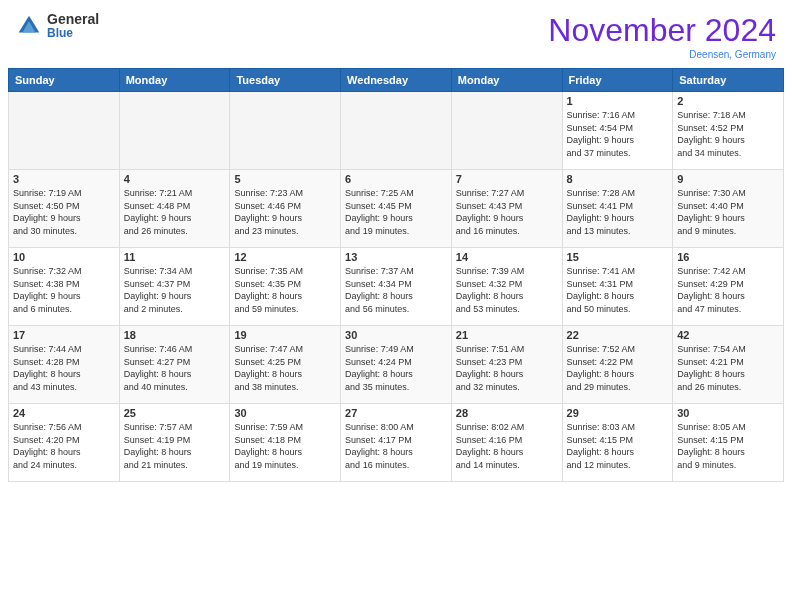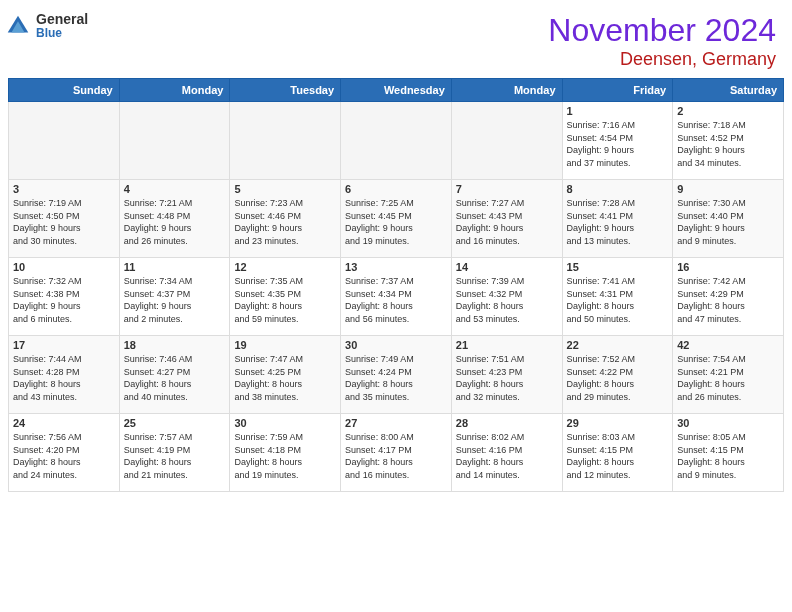--- a/index.html
+++ b/index.html
@@ -1,34 +1,34 @@
 <!DOCTYPE html>
 <html><head>
   <meta charset="utf-8">
   <style>
     * { box-sizing: border-box; margin: 0; padding: 0; }
     body { font-family: Arial, sans-serif; background: #fff; width: 792px; height: 612px; overflow: hidden; }
     
     .page { width: 792px; height: 612px; background: #fff; }
     
-    .header { display: flex; justify-content: space-between; align-items: flex-start; padding: 12px 16px 8px 4px; gap: 28px; }
+    .header { display: flex; justify-content: space-between; align-items: flex-start; padding: 12px 16px 8px 15px; gap: 28px; }
     
     .logo { display: flex; align-items: center; gap: 4px; }
     .logo-text { display: flex; flex-direction: column; line-height: 1.1; }
     .logo-general { font-size: 14px; font-weight: bold; color: #333; }
     .logo-blue { font-size: 12px; font-weight: bold; color: #2a6db5; }
     .logo-icon { width: 28px; height: 28px; }
     
     .title-block { text-align: right; }
     .month-title { font-size: 32px; font-weight: 300; color: #6d28d9; }
-    .subtitle { font-size: 18px; color: #b91c1c; }
+    .subtitle { font-size: 10px; color: #3b82f6; }
     
     .calendar { width: 100%; border-collapse: collapse; font-size: 9.5px; }
     
-    .calendar th { background: #2a6db5; color: #fff; text-align: right; padding: 5px 6px; font-size: 11px; font-weight: bold; border: 1px solid #1a5da5; }
+    .calendar th { background: #2a6db5; color: #fff; text-align: left; padding: 5px 6px; font-size: 11px; font-weight: bold; border: 1px solid #1a5da5; }
     
     .calendar td { border: 1px solid #ddd; vertical-align: top; padding: 3px 4px; width: calc(100% / 7); height: 78px; background: #fff; }
     .calendar td.empty { background: #f5f5f5; }
     .calendar tr:nth-child(even) td:not(.empty) { background: #f9f9f9; }
     
     .day-num { font-weight: bold; font-size: 11px; color: #333; display: block; margin-bottom: 2px; }
     .day-info { color: #333; font-size: 9px; line-height: 1.4; }
     
     .calendar-container { padding: 0 8px 8px 8px; }
   </style>

